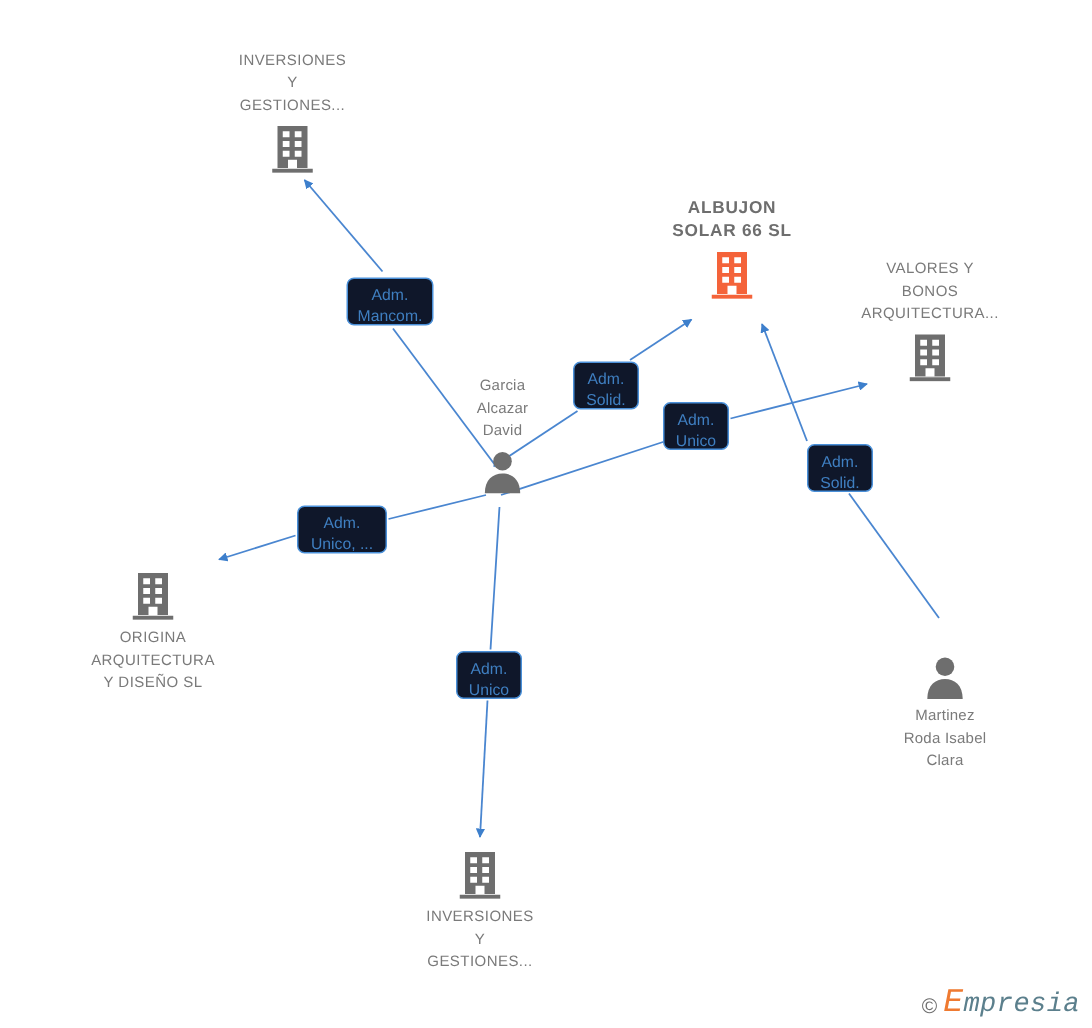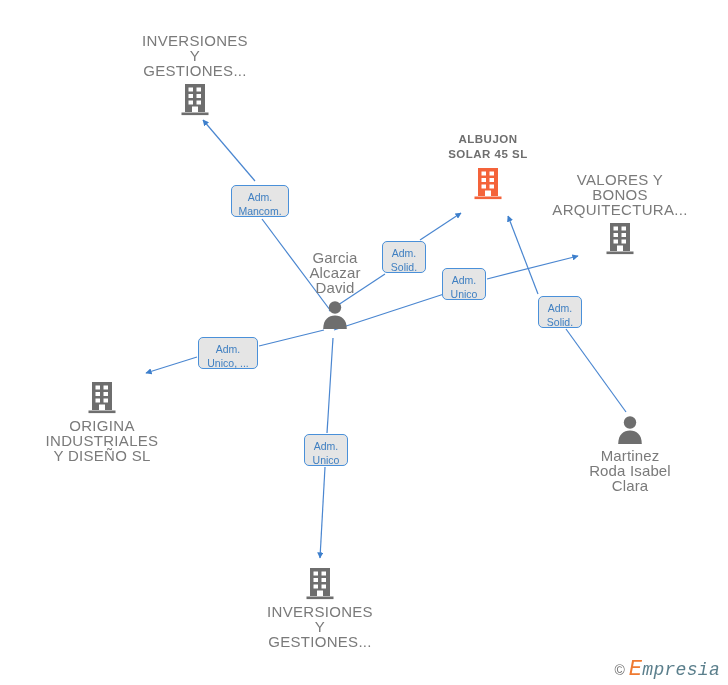--- a/index.html
+++ b/index.html
@@ -8,33 +8,33 @@
     font-family:"Liberation Sans","DejaVu Sans",sans-serif;
     -webkit-font-smoothing:antialiased;
   }
   #graph-canvas{position:absolute;left:0;top:0;width:728px;height:685px;}
   .edges{position:absolute;left:0;top:0;width:728px;height:685px;pointer-events:none;}
 
   
   .node{position:absolute;width:150px;margin-left:-75px;text-align:center;}
   .node .icon-wrap{display:block;line-height:0;}
   .node .label{
-    font-size:15px;line-height:15px;color:#7a7a7a;letter-spacing:.15px;
+    font-size:10px;line-height:15px;color:#7a7a7a;letter-spacing:.15px;
     white-space:pre-line;
   }
   .node.company .label{letter-spacing:.3px;}
   .node.highlight .label{color:#6e6e6e;font-weight:bold;letter-spacing:.5px;font-size:11.5px;}
   .node .label.above{margin-bottom:4px;}
   .node .label.below{margin-top:4px;}
 
   
   .edge-label{
     position:absolute;
     box-sizing:border-box;
-    background:#e5e5e5;
+    background:#0f172a;
     border:1.2px solid #4a90d9;
     border-radius:5px;
     color:#3f7fc1;
     font-size:10.5px;
     line-height:14px;
     text-align:center;
     padding:4px 6px 4px 6px;
     white-space:pre-line;
     box-shadow:0 0 0 0 rgba(0,0,0,0);
   }
@@ -108,21 +108,21 @@
         <rect x="8.5" y="18.5" width="4.5" height="4" fill="#ffffff"></rect>
         <rect x="16.5" y="18.5" width="4.5" height="4" fill="#ffffff"></rect>
         <rect x="12" y="24.5" width="6" height="5.5" fill="#ffffff"></rect>
         <rect x="1.5" y="30.5" width="27" height="2.6" fill="#6e6e6e"></rect>
       </svg>
     </span>
   </div>
 
   <div class="node company highlight" style="left:488px;top:132px;">
     <div class="label above">ALBUJON
-SOLAR 45 SL</div>
+SOLAR 66 SL</div>
     <span class="icon-wrap">
       <svg width="30" height="34" viewBox="0 0 30 34">
         <rect x="5" y="2" width="20" height="28" fill="#F4633A"></rect>
         <rect x="8.5" y="5.5" width="4.5" height="4" fill="#ffffff"></rect>
         <rect x="16.5" y="5.5" width="4.5" height="4" fill="#ffffff"></rect>
         <rect x="8.5" y="12" width="4.5" height="4" fill="#ffffff"></rect>
         <rect x="16.5" y="12" width="4.5" height="4" fill="#ffffff"></rect>
         <rect x="8.5" y="18.5" width="4.5" height="4" fill="#ffffff"></rect>
         <rect x="16.5" y="18.5" width="4.5" height="4" fill="#ffffff"></rect>
         <rect x="12" y="24.5" width="6" height="5.5" fill="#ffffff"></rect>
@@ -170,25 +170,25 @@
         <rect x="16.5" y="5.5" width="4.5" height="4" fill="#ffffff"></rect>
         <rect x="8.5" y="12" width="4.5" height="4" fill="#ffffff"></rect>
         <rect x="16.5" y="12" width="4.5" height="4" fill="#ffffff"></rect>
         <rect x="8.5" y="18.5" width="4.5" height="4" fill="#ffffff"></rect>
         <rect x="16.5" y="18.5" width="4.5" height="4" fill="#ffffff"></rect>
         <rect x="12" y="24.5" width="6" height="5.5" fill="#ffffff"></rect>
         <rect x="1.5" y="30.5" width="27" height="2.6" fill="#6e6e6e"></rect>
       </svg>
     </span>
     <div class="label below">ORIGINA
-INDUSTRIALES
+ARQUITECTURA
 Y DISEÑO SL</div>
   </div>
 
-  <div class="node person" style="left:630px;top:414px;">
+  <div class="node person" style="left:630px;top:436px;">
     <span class="icon-wrap">
       <svg width="30" height="30" viewBox="0 0 30 30">
         <circle cx="15" cy="8.5" r="6.2" fill="#6e6e6e"></circle>
         <path d="M 3.2 30 C 3.2 20.6 8.6 16.6 15 16.6 C 21.4 16.6 26.8 20.6 26.8 30 Z" fill="#6e6e6e"></path>
       </svg>
     </span>
     <div class="label below">Martinez
 Roda Isabel
 Clara</div>
   </div>

